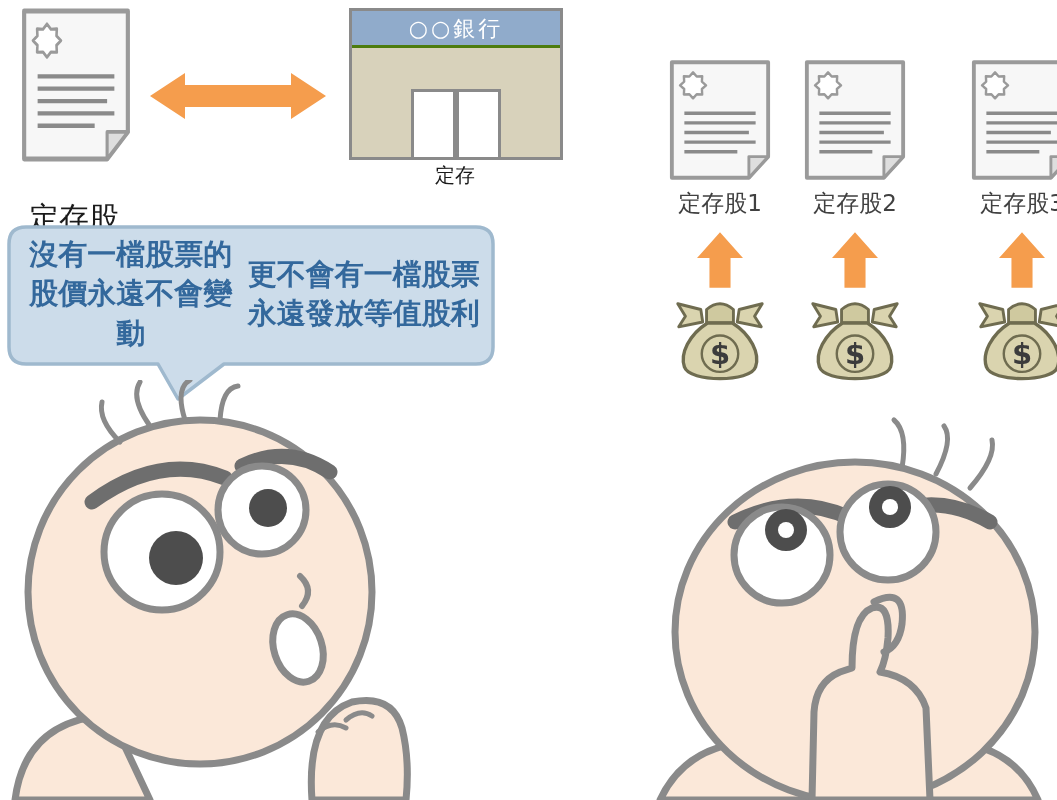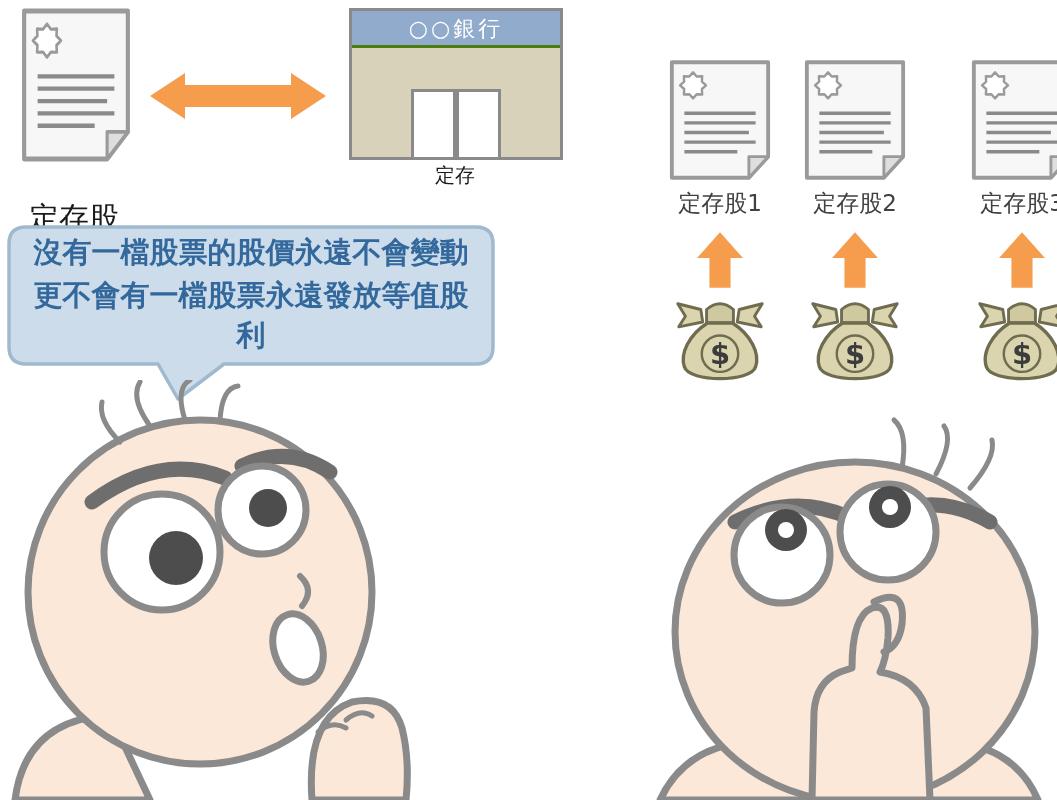--- a/index.html
+++ b/index.html
@@ -22,21 +22,21 @@
   
   .bank { left:349px; top:8px; width:214px; height:152px; border:3px solid #8a8a8a; background:#D8D2BB; display:flex; flex-direction:column; }
   .bank-header { height:37px; background:#90ABCB; color:#ffffff; font-size:22px; letter-spacing:3px; text-align:center; line-height:36px; border-bottom:3px solid #4d7c0f; }
   .bank-body { flex:1; display:flex; justify-content:center; align-items:flex-end; gap:0; }
   .bank-door { width:45px; height:68px; background:#ffffff; border:3px solid #8a8a8a; border-bottom:none; }
   .bank-label { left:400px; top:162px; width:110px; font-size:20px; }
 
   
   .bubble { left:6px; top:224px; width:490px; height:180px; }
   .bubble svg { position:absolute; inset:0; }
-  .bubble-text { position:absolute; left:14px; top:8px; width:462px; height:124px; display:flex; flex-direction:column; justify-content:center; align-items:center; gap:4px; color:#33689C; font-size:29px; font-weight:bold; line-height:1.35; text-align:center; }
+  .bubble-text { position:absolute; left:14px; top:8px; width:462px; height:124px; display:flex; justify-content:center; align-items:center; gap:4px; color:#33689C; font-size:29px; font-weight:bold; line-height:1.35; text-align:center; }
 
   
   .char-left { left:0; top:380px; width:430px; height:420px; }
   .char-right { left:640px; top:410px; width:417px; height:390px; }
 
   
   .stock-col { top:56px; width:104px; display:flex; flex-direction:column; align-items:center; }
   .col-1 { left:668px; } .col-2 { left:803px; } .col-3 { left:970px; }
   .stock-doc { width:104px; height:128px; }
   .stock-label { margin-top:4px; font-size:23px; color:#404040; }

